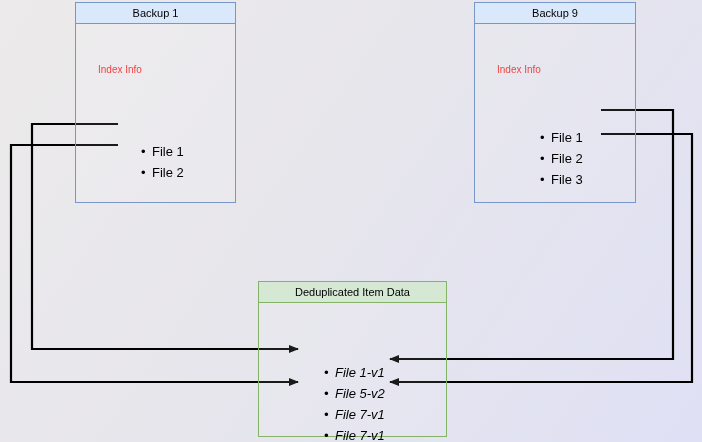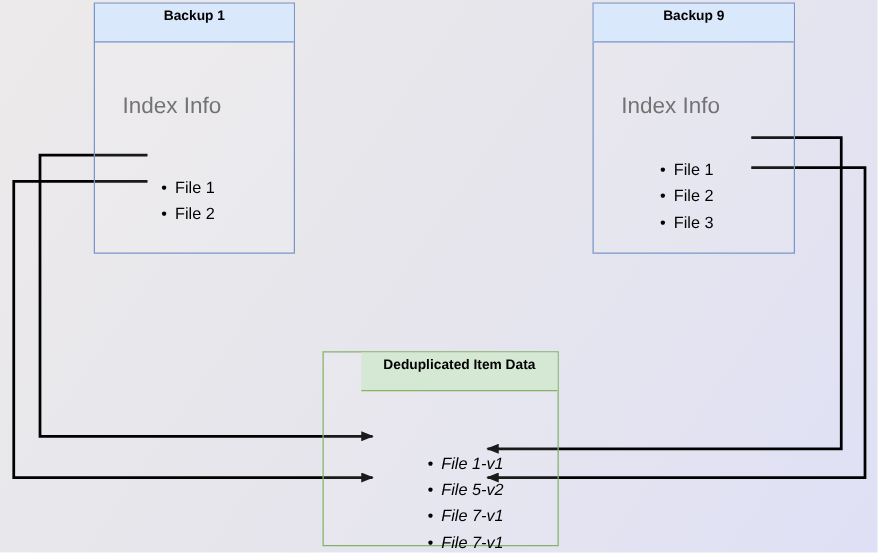--- a/index.html
+++ b/index.html
@@ -30,54 +30,53 @@
   .box {
     position: absolute;
     box-sizing: border-box;
     background: rgba(255,255,255,0.10);
   }
   .box.blue {
     border: 1.5px solid #7996c8;
   }
   .box.green {
     border: 1.5px solid #84b368;
-    padding-left: 30px;
   }
   .box-header {
     box-sizing: border-box;
-    height: 31px;
+    height: 21px;
     line-height: 20px;
     text-align: center;
     font-size: 11px;
-    font-weight: bold;
+    font-weight: normal;
     color: #000000;
   }
   .blue > .box-header {
     background: #dae8fc;
     border-bottom: 1.5px solid #7996c8;
   }
   .green > .box-header {
     background: #d5e8d4;
     border-bottom: 1.5px solid #84b368;
   }
   .box-body {
     position: relative;
     height: calc(100% - 21px);
   }
 
   .index-label {
     position: absolute;
-    font-size: 18px;
-    color: #737373;
+    font-size: 10px;
+    color: #ef4444;
     white-space: nowrap;
   }
 
   ul.file-list {
     position: absolute;
-    margin: 0;
+    margin: 12px;
     padding: 0 0 0 14px;
     list-style: none;
   }
   ul.file-list li {
     position: relative;
     font-size: 13px;
     line-height: 21px;
     color: #000000;
     white-space: nowrap;
   }

